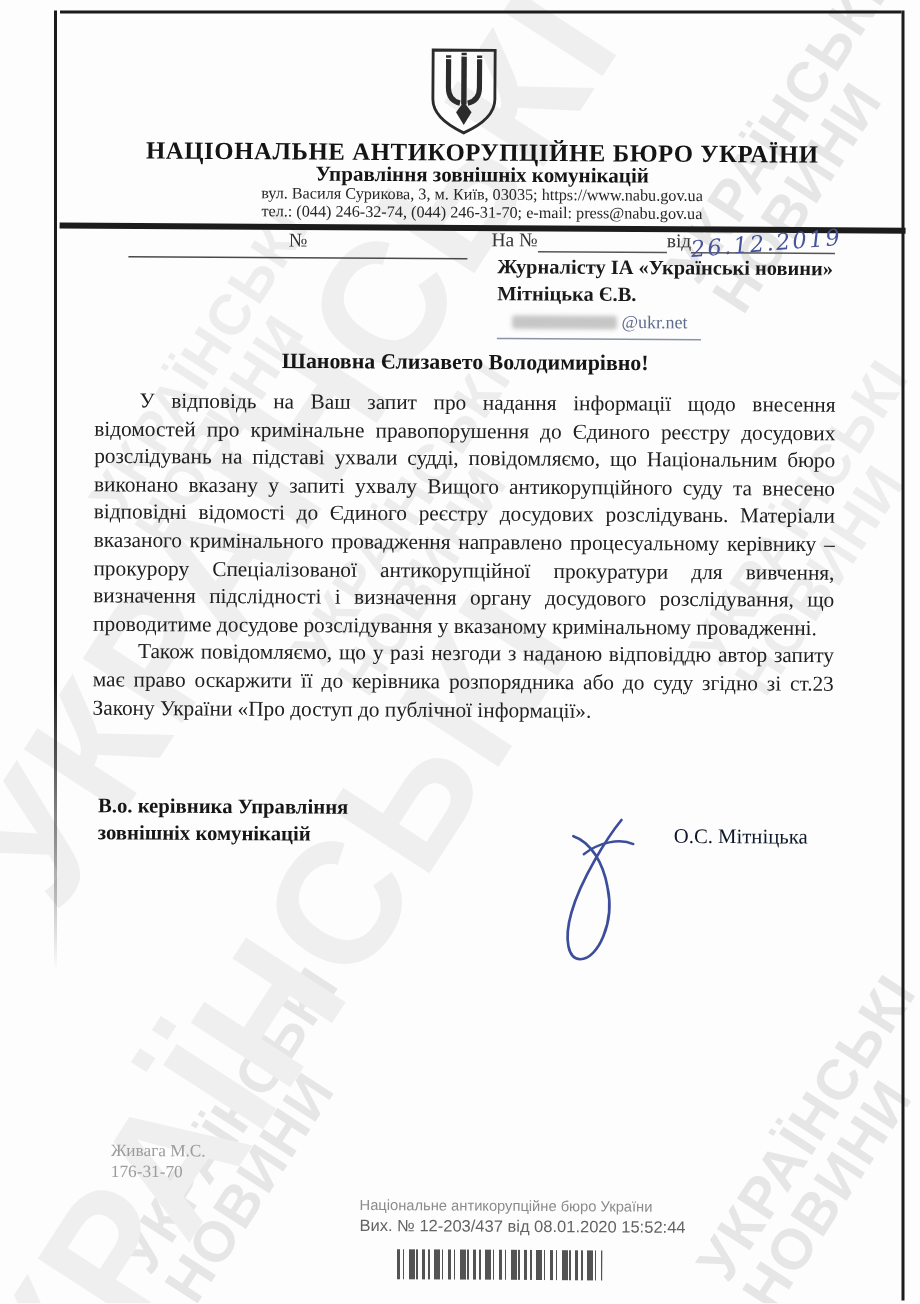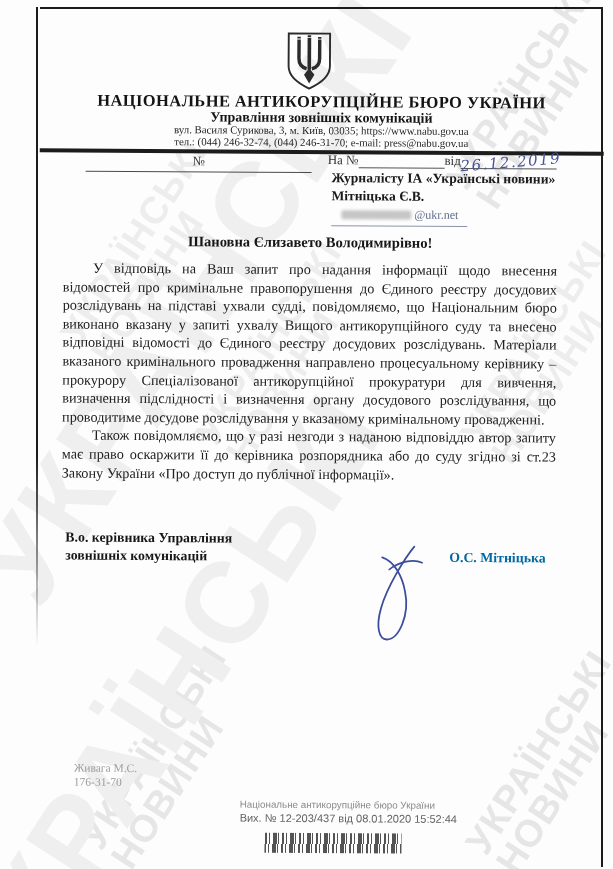--- a/index.html
+++ b/index.html
@@ -25,21 +25,21 @@
   .refline{display:inline-block;border-bottom:1px solid #555;height:13px;}
   .recipient{position:absolute;left:330px;top:169px;font-weight:bold;font-size:13.6px;line-height:17.5px;color:#1a1a1a;}
   .email-row{display:flex;align-items:center;gap:3px;font-weight:normal;
              font-size:12px;color:#5f6c8e;border-bottom:1px solid #8a93a8;
              width:126px;padding-bottom:1px;margin-top:2px;padding-left:10px;}
   .redact{display:inline-block;width:70px;height:9px;background:#c6c6c6;border-radius:2px;filter:blur(1.5px);}
   .bodyblock{position:absolute;left:62px;top:234px;width:494px;}
   .salut{font-weight:bold;text-align:center;font-size:14.6px;margin-bottom:9px;color:#161616;}
   .para{font-size:14.2px;line-height:18.6px;text-align:justify;text-indent:30px;margin:0;color:#202020;}
   .signoff{position:absolute;left:66px;top:530px;font-weight:bold;font-size:13.8px;line-height:18px;color:#161616;}
-  .signname{position:absolute;left:450px;top:549px;font-weight:bold;font-size:13.8px;color:#0369a1;}
+  .signname{position:absolute;left:450px;top:549px;font-weight:normal;font-size:13.8px;color:#0f172a;}
   .executor{position:absolute;left:76px;top:762px;font-size:11.5px;line-height:14px;color:#9b9b9b;}
   .stamp{position:absolute;left:242px;top:798px;font-family:"Liberation Sans","DejaVu Sans",sans-serif;line-height:13.5px;}
   .stamp .l1{font-size:9.8px;color:#8b8b8b;}
   .stamp .l2{font-size:11px;color:#636363;text-align:right;}
   .barcode{position:absolute;left:267px;top:833px;width:137px;height:20px;opacity:.82;
     background:repeating-linear-gradient(90deg,#2e2e2e 0 2px,transparent 2px 4px,#2e2e2e 4px 5px,transparent 5px 8px,#2e2e2e 8px 12px,transparent 12px 13px,#2e2e2e 13px 14px,transparent 14px 17px);}
   .hand{font-family:"DejaVu Serif",serif;font-style:italic;font-size:15px;letter-spacing:1.5px;
         color:#46549a;display:inline-block;transform:rotate(-5deg) translateY(-2px);}
 </style>
 </head>

